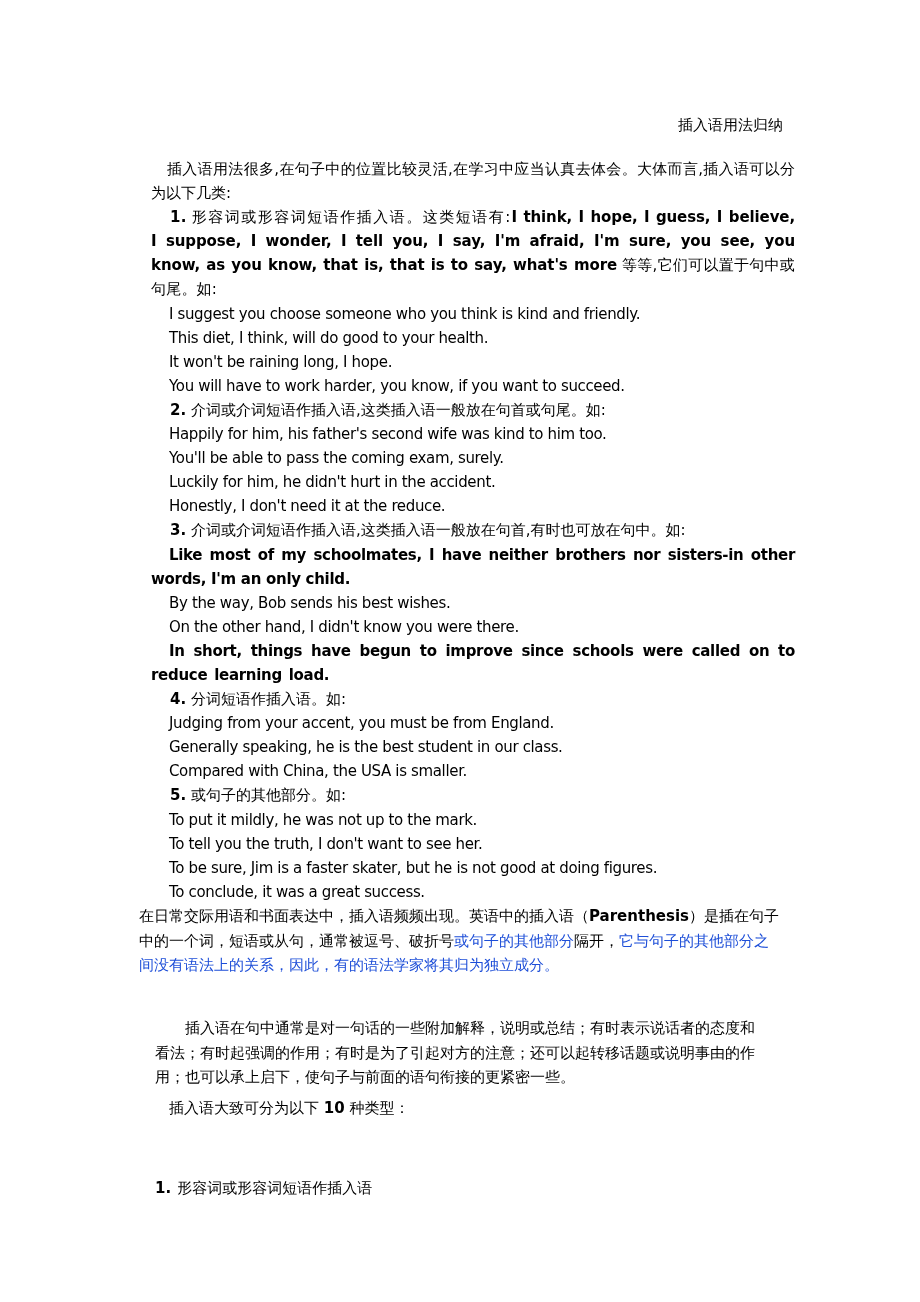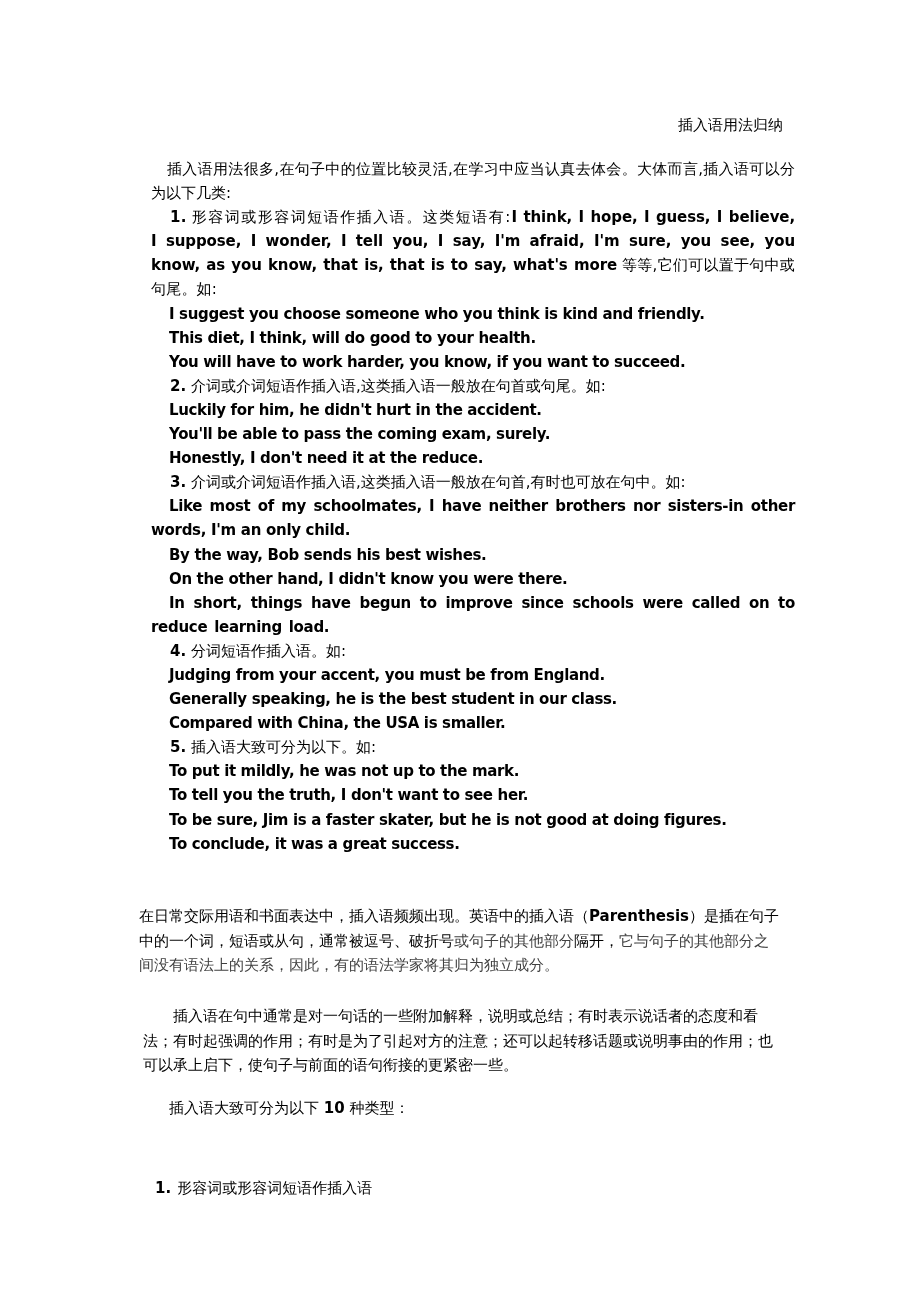--- a/index.html
+++ b/index.html
@@ -42,21 +42,21 @@
       margin: 0;
       text-align: justify;
       text-align-last: left;
     }
     .b {
       font-weight: bold;
     }
     .indent1 { text-indent: 16px; }
     .indent2 { text-indent: 19px; }
     .ex {
-      font-weight: bold;
+      font-weight: normal;
       padding-left: 18px;
       letter-spacing: -0.35px;
       white-space: nowrap;
     }
     .exwrap {
       font-weight: bold;
       text-indent: 18px;
       letter-spacing: -0.3px;
     }
     .head {
@@ -66,31 +66,31 @@
     .head .num { font-weight: bold; }
     .sec2 {
       position: absolute;
       left: 0;
       top: 904px;
       width: 644px;
       font-size: 15px;
       line-height: 24.5px;
     }
     .sec2 p { margin: 0; }
-    .red { color: #404040; }
+    .red { color: #1d4ed8; }
     .sec3 {
       position: absolute;
       left: 0;
       top: 1000px;
       width: 644px;
       font-size: 15px;
       line-height: 24.5px;
       text-indent: 30px;
     }
-    .sec3 p { margin: 4px; }
+    .sec3 p { margin: 16px; }
     .sec4 {
       position: absolute;
       left: 30px;
       top: 1096px;
       font-size: 15px;
       line-height: 24px;
       white-space: nowrap;
     }
     .sec5 {
       position: absolute;
@@ -112,28 +112,30 @@
 
   <div class="sec1">
     <p class="indent1 b-cn">插入语用法很多,在句子中的位置比较灵活,在学习中应当认真去体会。大体而言,插入语可以分为以下几类:</p>
 
     <p class="indent2" style="letter-spacing:0.2px;">
       <span class="b">1.</span>
       <span style="letter-spacing:1.2px;">形容词或形容词短语作插入语。这类短语有:</span><span class="b" style="letter-spacing:-0.1px; word-spacing:1px;">I think, I hope, I guess, I believe, I suppose, I wonder, I tell you, I say, I'm afraid, I'm sure, you see, you know, as you know, that is, that is to say, what's more</span> <span>等等,它们可以置于句中或句尾。如:</span>
     </p>
     <div class="ex">I suggest you choose someone who you think is kind and friendly.</div>
     <div class="ex">This diet, I think, will do good to your health.</div>
+    <div class="ex">It won't be raining long, I hope.</div>
     <div class="ex">You will have to work harder, you know, if you want to succeed.</div>
 
     <div class="head">
       <span class="num">2.</span>
       <span>介词或介词短语作插入语,这类插入语一般放在句首或句尾。如:</span>
     </div>
+    <div class="ex">Happily for him, his father's second wife was kind to him too.</div>
+    <div class="ex">You'll be able to pass the coming exam, surely.</div>
     <div class="ex">Luckily for him, he didn't hurt in the accident.</div>
-    <div class="ex">You'll be able to pass the coming exam, surely.</div>
     <div class="ex">Honestly, I don't need it at the reduce.</div>
 
     <div class="head">
       <span class="num">3.</span>
       <span>介词或介词短语作插入语,这类插入语一般放在句首,有时也可放在句中。如:</span>
     </div>
     <p class="exwrap">Like most of my schoolmates, I have neither brothers nor sisters-in other words, I'm an only child.</p>
     <div class="ex">By the way, Bob sends his best wishes.</div>
     <div class="ex">On the other hand, I didn't know you were there.</div>
     <p class="exwrap" style="word-spacing:2px;">In short, things have begun to improve since schools were called on to reduce learning load.</p>
@@ -141,21 +143,21 @@
     <div class="head">
       <span class="num">4.</span>
       <span>分词短语作插入语。如:</span>
     </div>
     <div class="ex">Judging from your accent, you must be from England.</div>
     <div class="ex">Generally speaking, he is the best student in our class.</div>
     <div class="ex">Compared with China, the USA is smaller.</div>
 
     <div class="head">
       <span class="num">5.</span>
-      <span>插入语大致可分为以下。如:</span>
+      <span>或句子的其他部分。如:</span>
     </div>
     <div class="ex">To put it mildly, he was not up to the mark.</div>
     <div class="ex">To tell you the truth, I don't want to see her.</div>
     <div class="ex">To be sure, Jim is a faster skater, but he is not good at doing figures.</div>
     <div class="ex">To conclude, it was a great success.</div>
   </div>
 
   <div class="sec2">
     <p><span>在日常交际用语和书面表达中，插入语频频出现。英语中的插入语（</span><span class="b">Parenthesis</span><span>）是插在句子中的一个词，短语或从句，通常被逗号、破折号</span><span class="red">或句子的其他部分</span><span>隔开，</span><span class="red">它与句子的其他部分之间没有语法上的关系，因此，有的语法学家将其归为独立成分。</span></p>
   </div>

